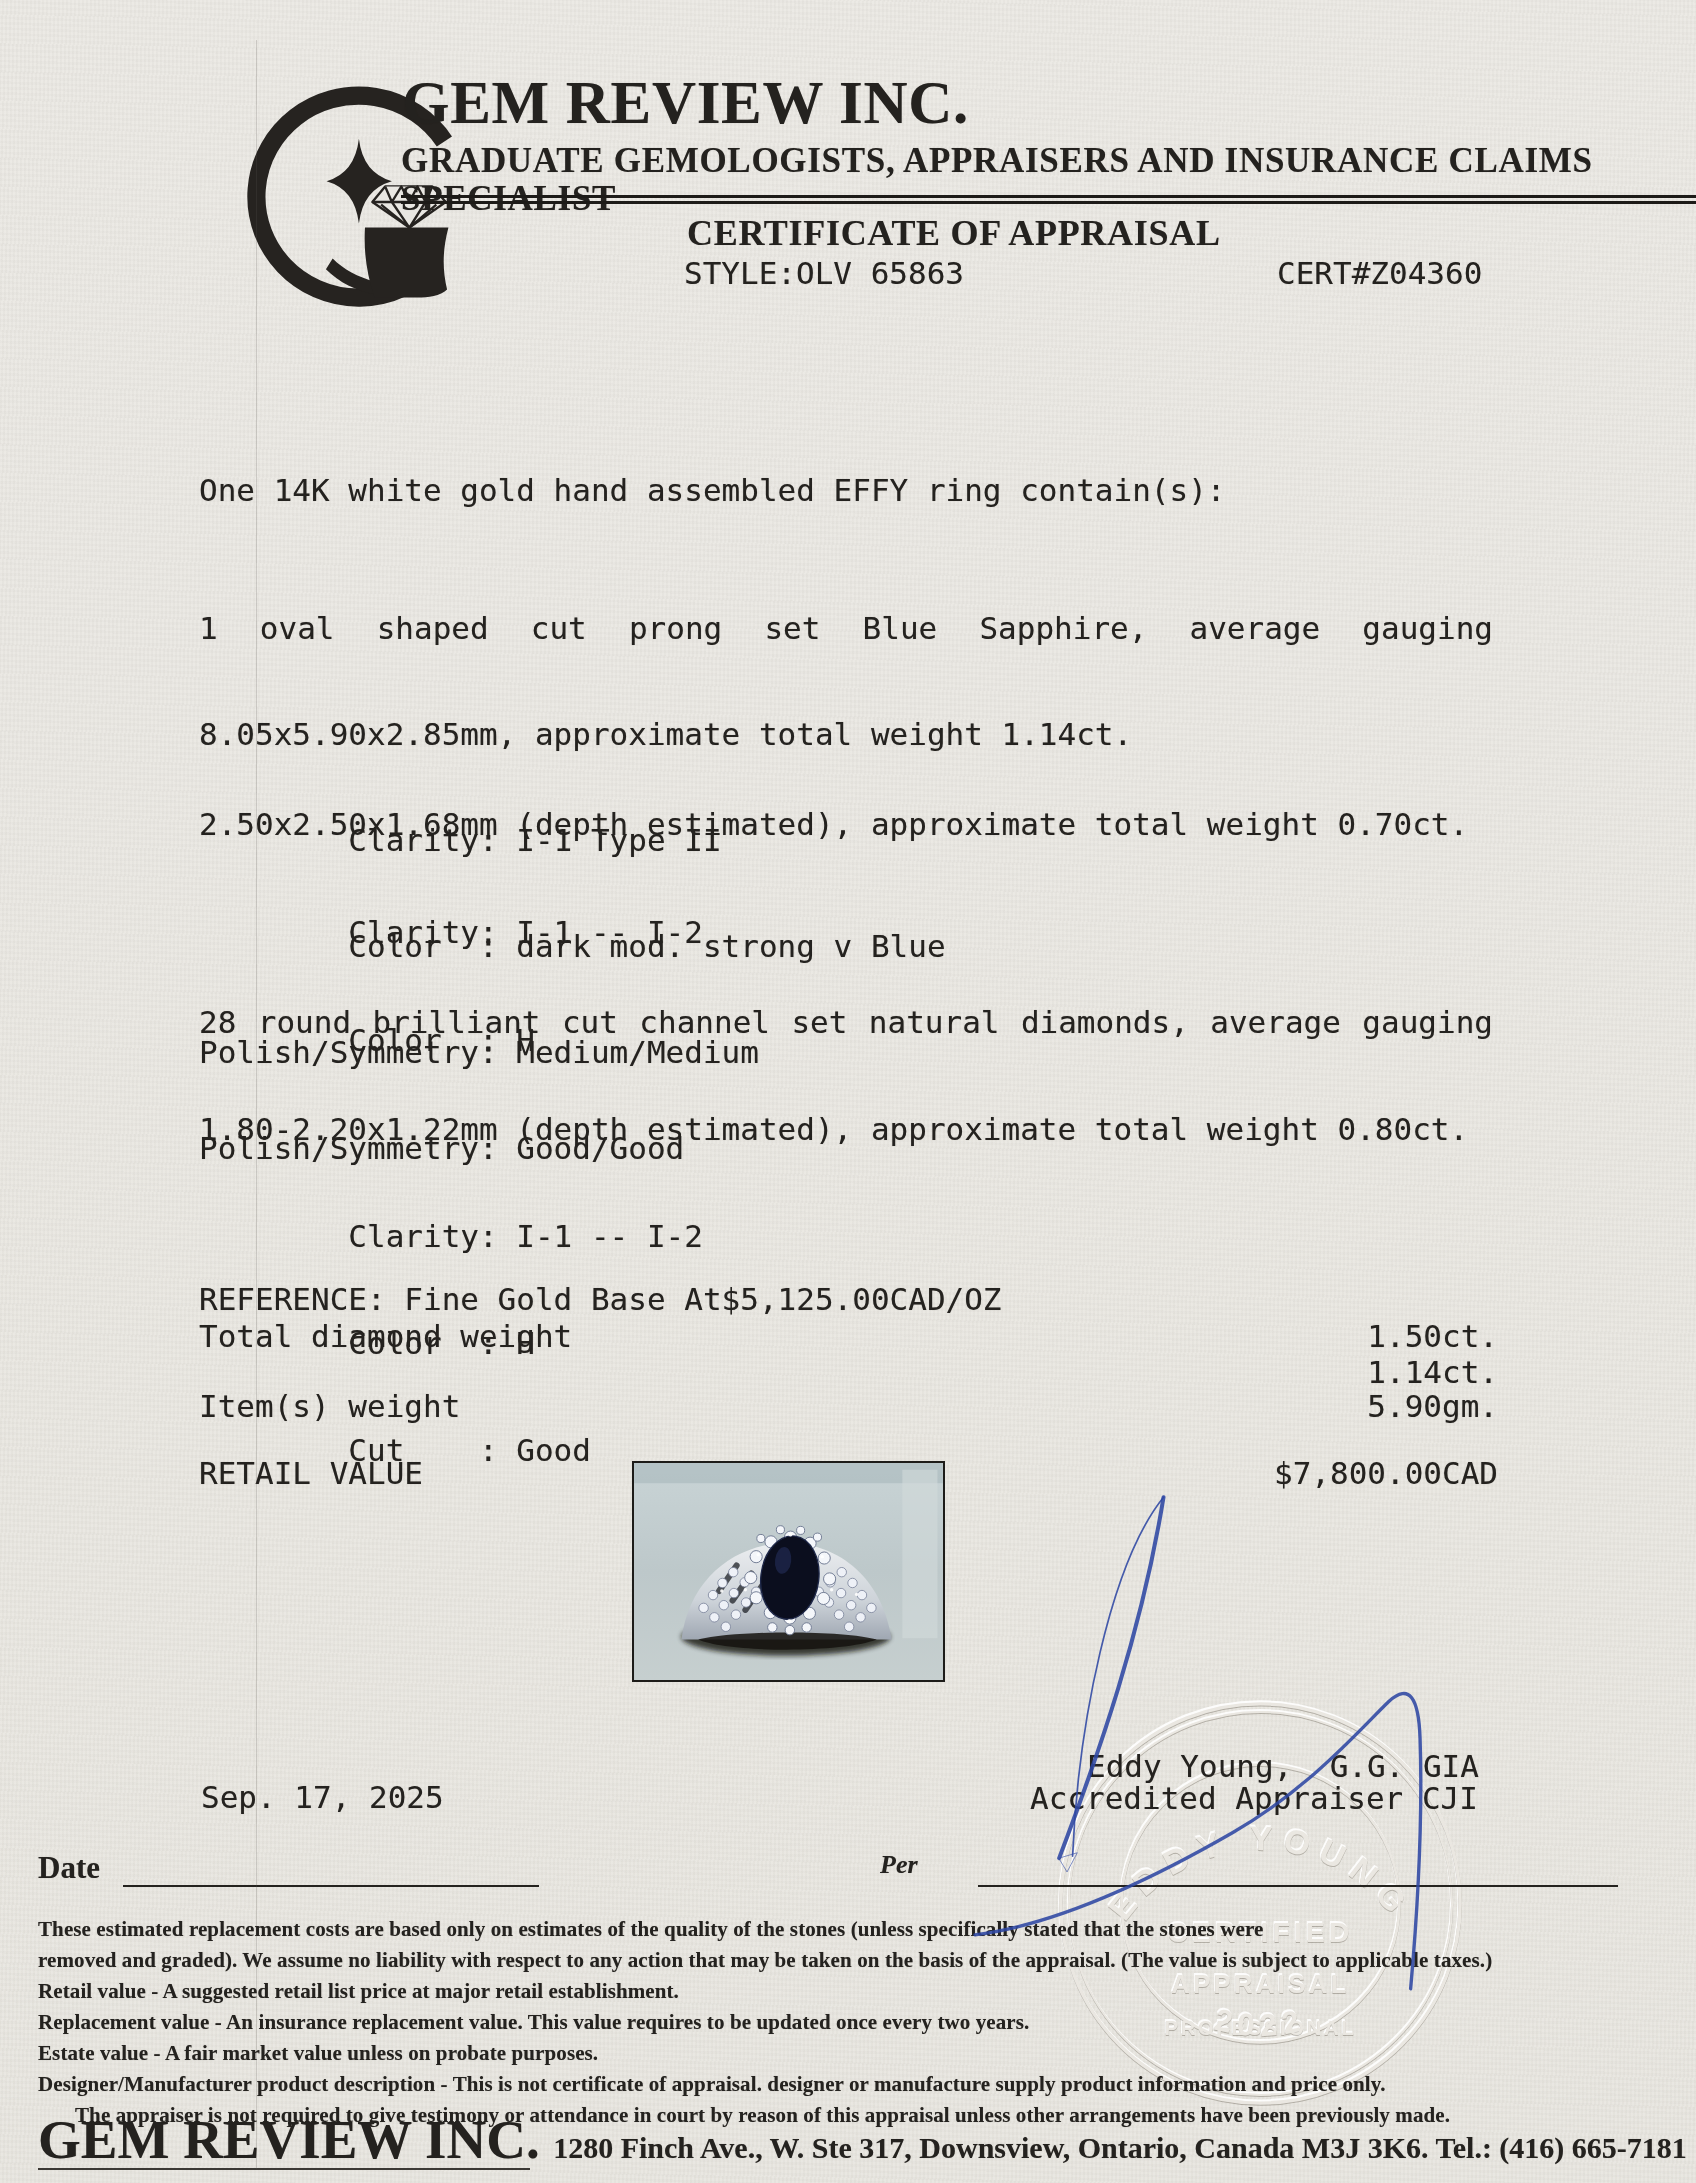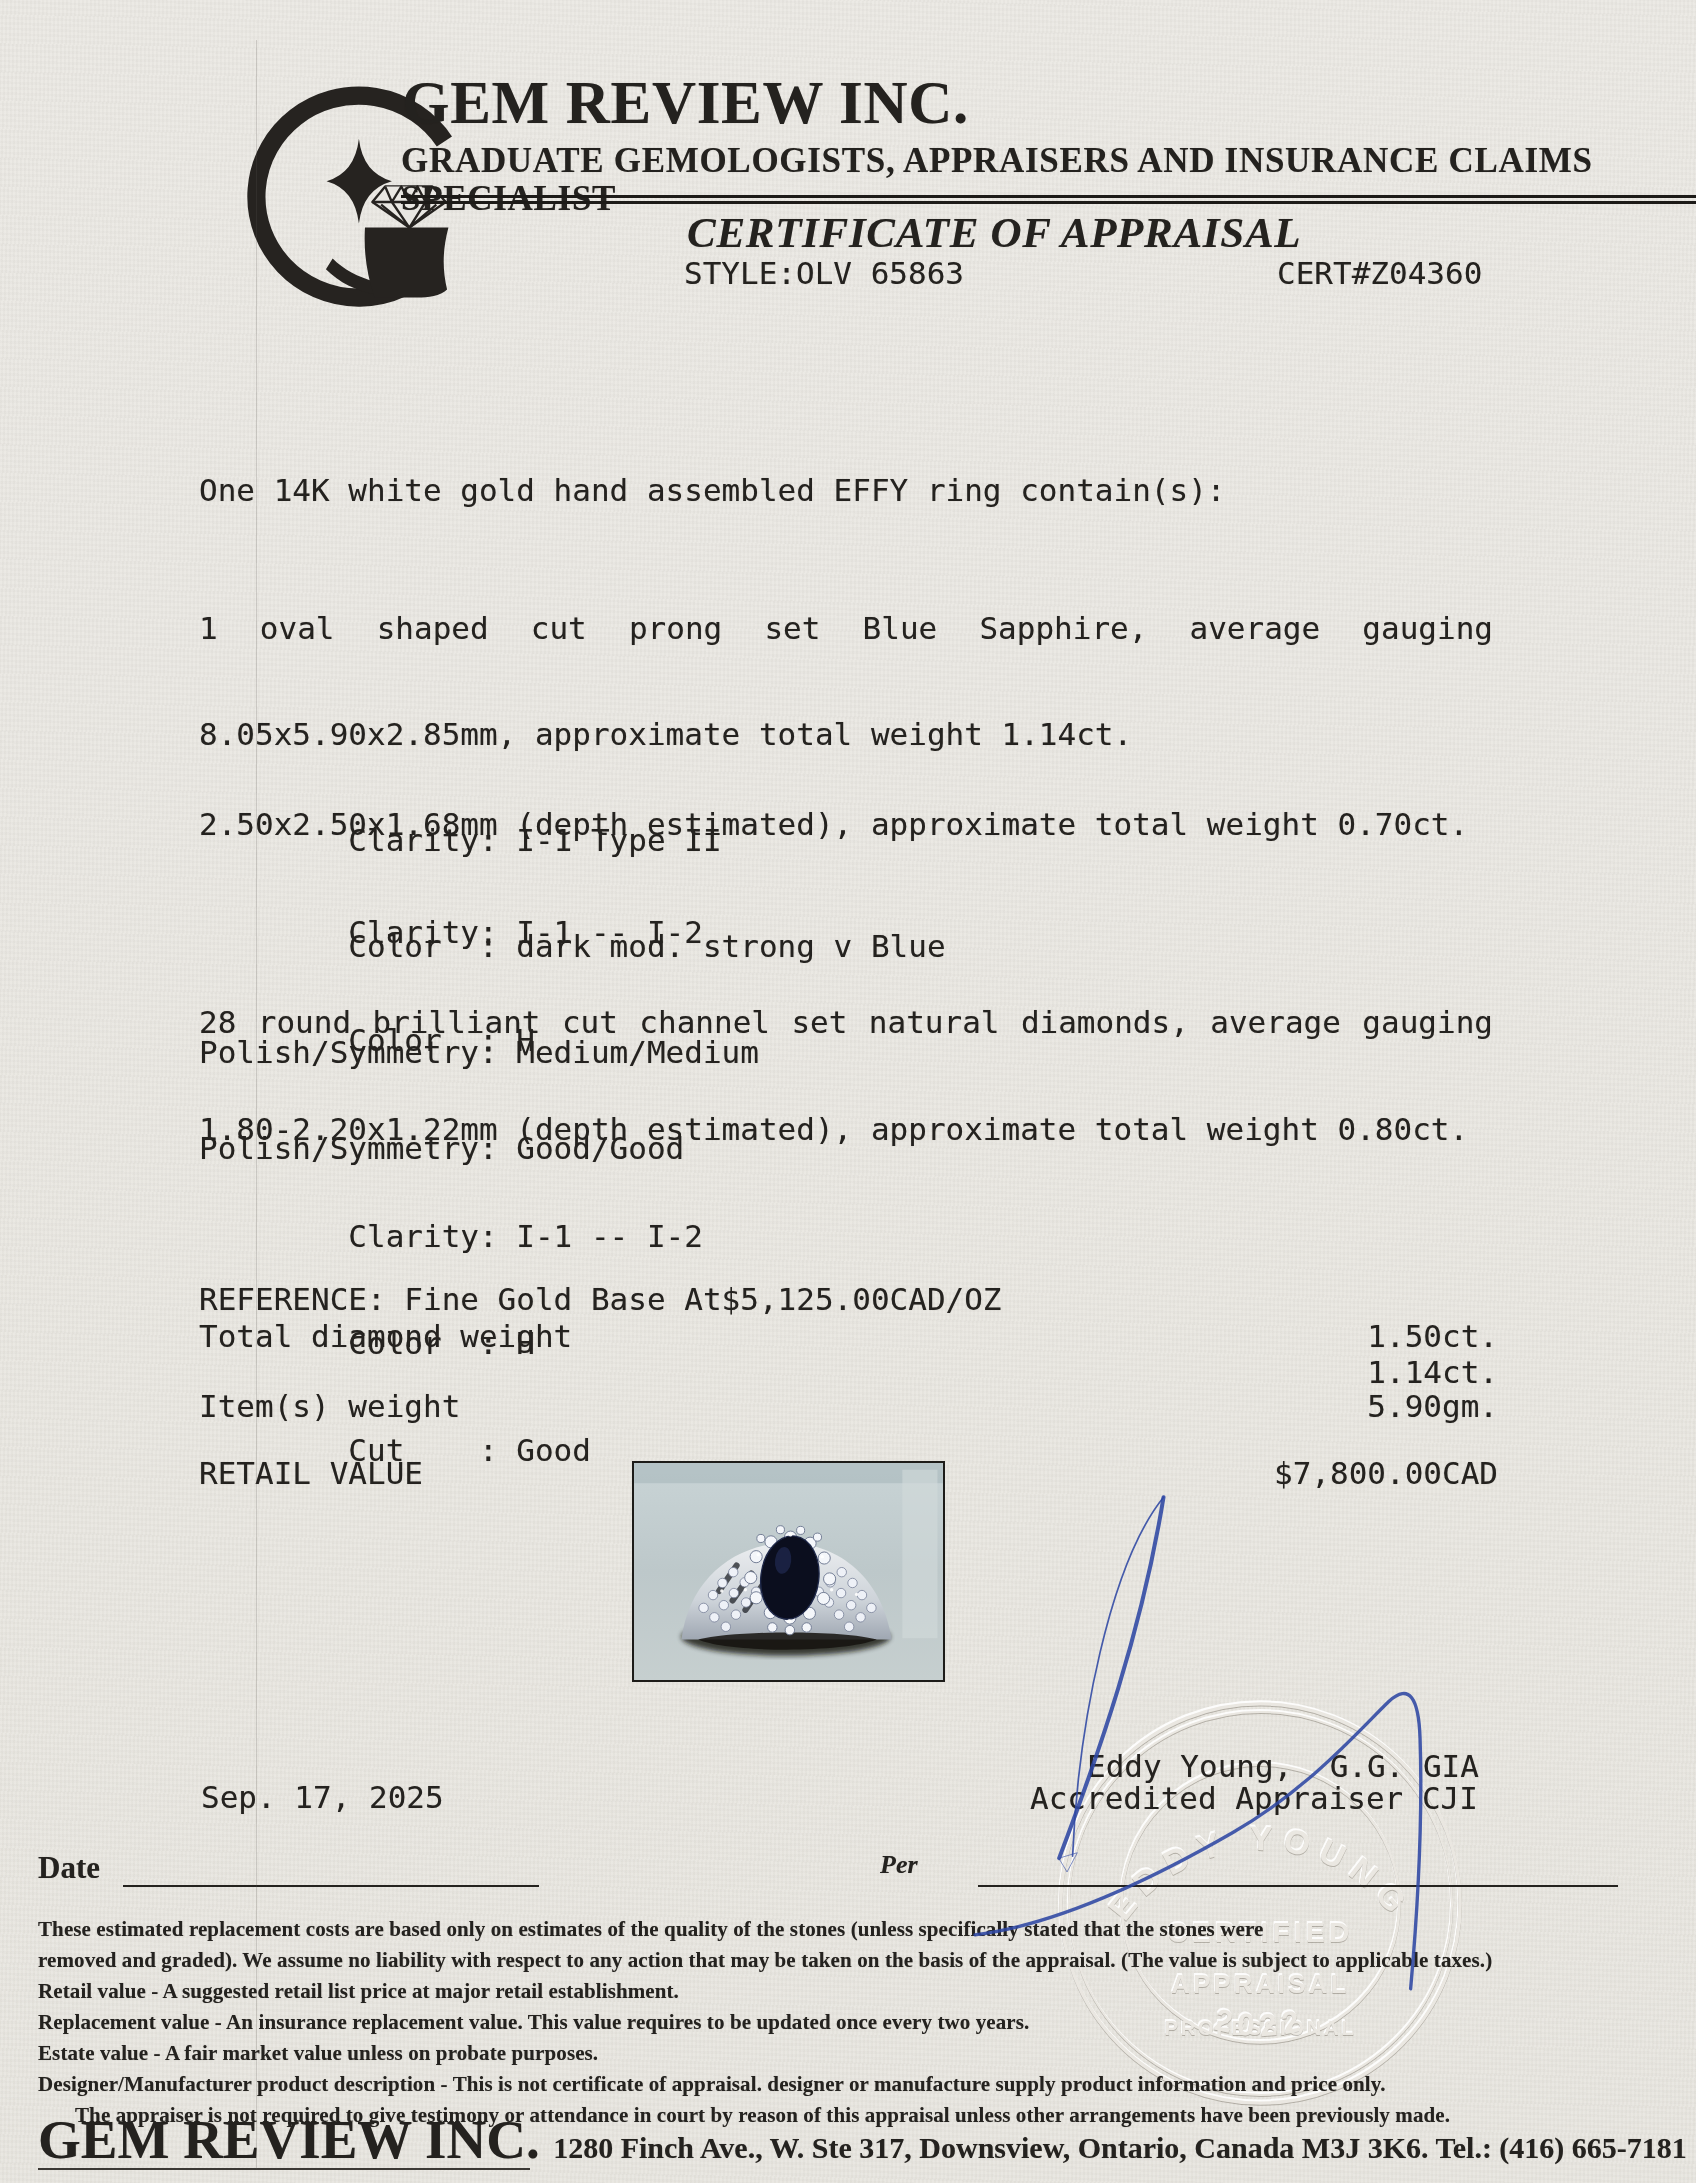--- a/index.html
+++ b/index.html
@@ -14,21 +14,21 @@
   .ink{color:#24221f;text-shadow:0 0 0.7px rgba(45,40,33,.35);}
   .mono{font-family:"DejaVu Sans Mono","Liberation Mono",monospace;font-size:31px;white-space:pre;z-index:3;}
   .bline{line-height:34px;}
   .lh53 .bline{line-height:36px;}
   .lh52 .bline{line-height:35px;}
   .just{width:1294px;text-align:justify;text-align-last:justify;white-space:normal;}
   .serifB{font-family:"Liberation Serif",serif;font-weight:bold;z-index:3;}
   .company{font-size:61px;line-height:64px;letter-spacing:0.7px;}
   .subtitle{font-size:35px;line-height:38px;letter-spacing:0.7px;}
   .rule{background:#1d1b18;z-index:3;}
-  .certtitle{font-size:43px;line-height:50px;letter-spacing:0.7px;font-style:italic;}
+  .certtitle{font-size:36px;line-height:50px;letter-spacing:0.7px;}
   .fp{font:bold 21px/31px "Liberation Serif",serif;letter-spacing:0.1px;white-space:nowrap;z-index:3;}
   .photo-frame{left:632px;top:1461px;width:309px;height:217px;border:2.7px solid #1d1c19;z-index:2;
                background:linear-gradient(180deg,#c7d2d4,#b2bcbf);}
   .stamp{left:1048px;top:1691px;z-index:1;opacity:.95;
          filter:drop-shadow(0.7px 1.3px 0.7px rgba(88,80,66,.38)) drop-shadow(-0.7px -1.3px 0.7px rgba(255,255,255,.95));}
   .stamp text{font-family:"Liberation Sans","DejaVu Sans",sans-serif;font-weight:bold;fill:#ebe8e2;}
   .stamp circle{fill:none;stroke:#ebe8e2;}
   .sig{left:943px;top:1442px;z-index:4;}
   .sig path{fill:none;stroke:#2e47a3;stroke-linecap:round;opacity:.88;}
   .dateline{height:2px;background:#25231f;z-index:3;}

